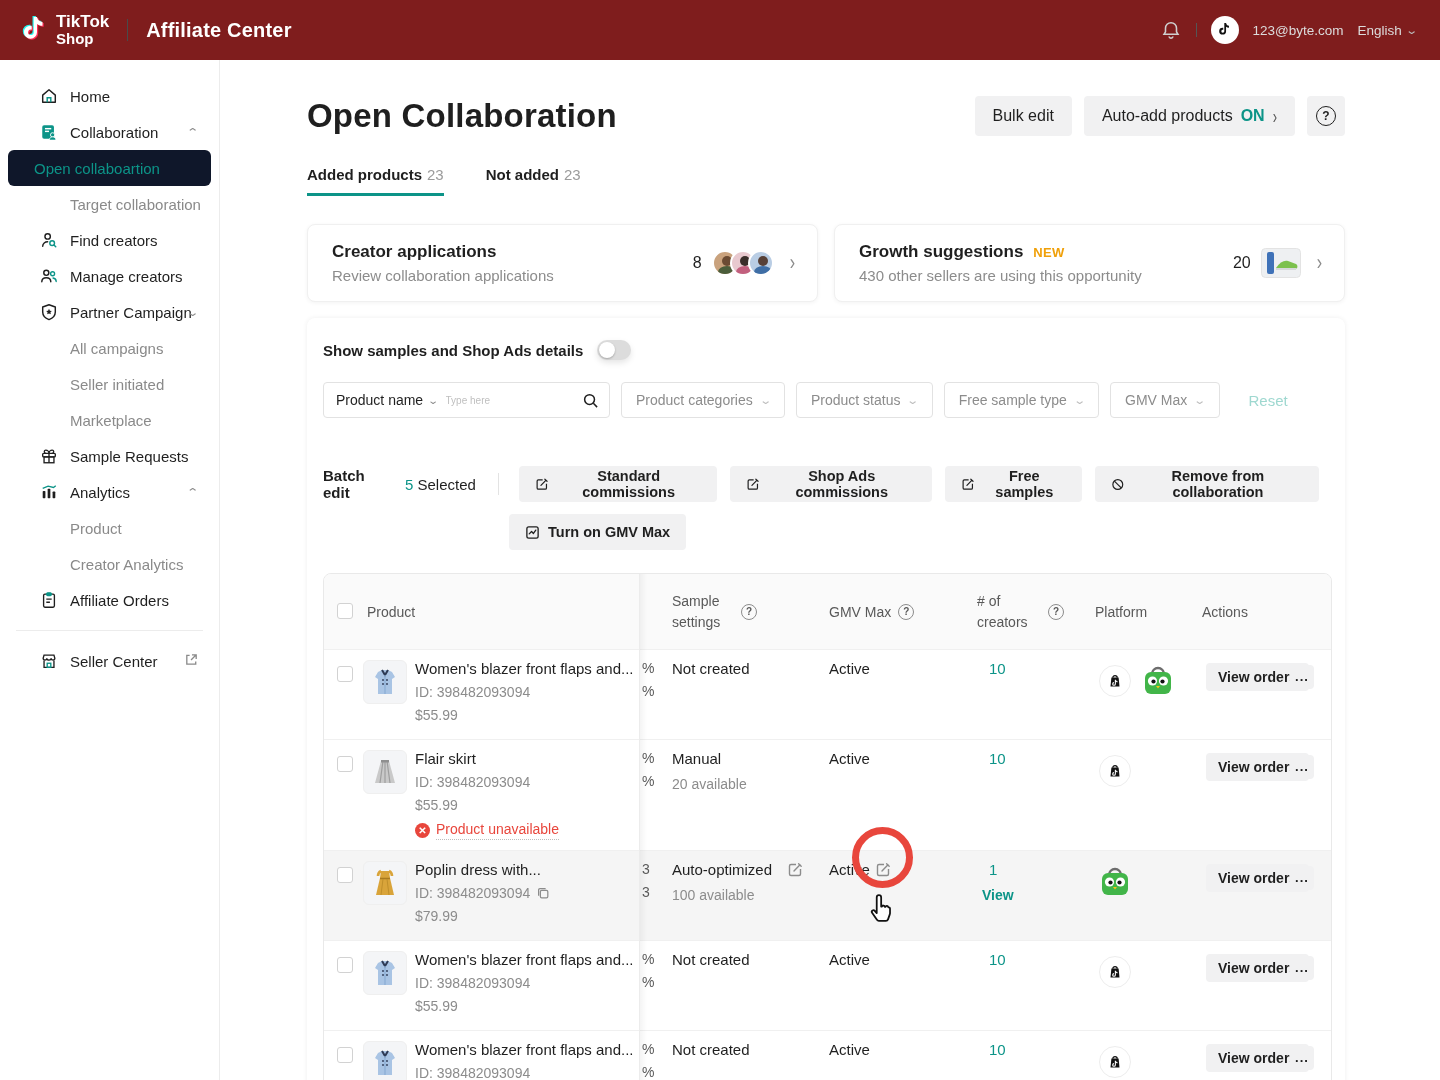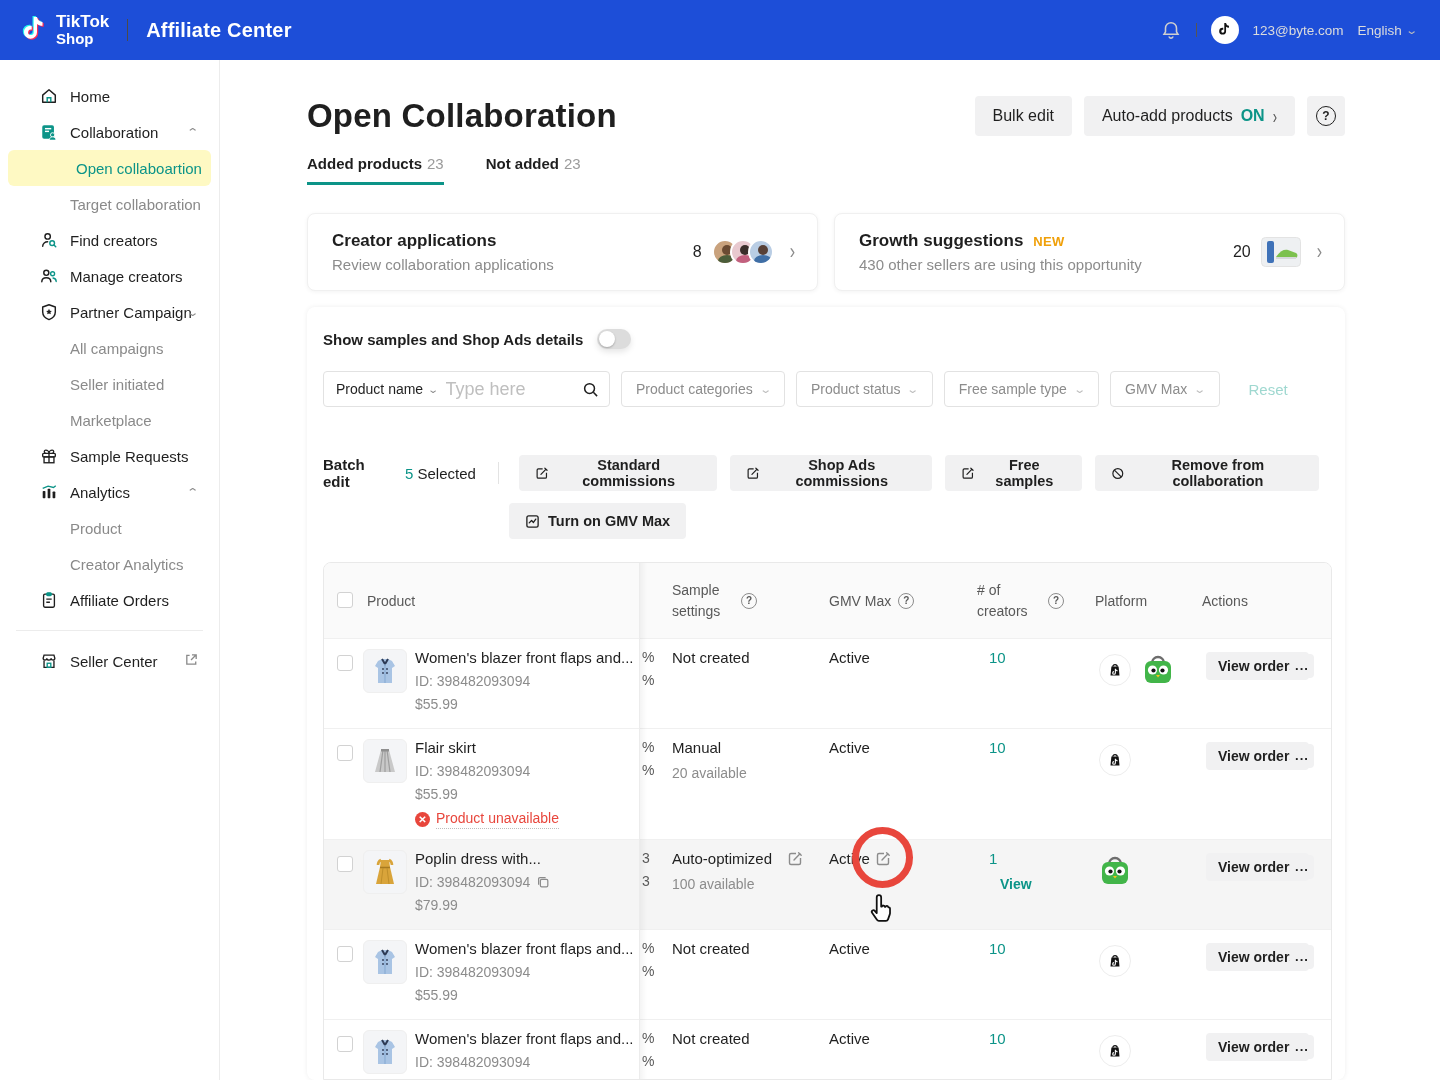--- a/index.html
+++ b/index.html
@@ -1,61 +1,61 @@
 <!DOCTYPE html>
 <html><head>
 <meta charset="utf-8">
 <style>
   * { margin:0; padding:0; box-sizing:border-box; }
   html,body { width:1440px; height:1080px; overflow:hidden; background:#fff;
     font-family:"Liberation Sans", sans-serif; color:#1f1f1f; }
   .page { position:relative; width:1440px; height:1080px; }
 
   
-  .topbar { height:60px; background:#1d4ed8; display:flex; align-items:center; padding:0 24px 0 20px; }
+  .topbar { height:60px; background:#7f1d1d; display:flex; align-items:center; padding:0 24px 0 20px; }
   .logo-note { position:relative; width:30px; height:34px; }
   .logo-note svg { position:absolute; left:0; top:0; }
   .brand-text { margin-left:6px; color:#fff; line-height:1.05; }
   .brand-text .l1 { font-size:17px; font-weight:bold; }
   .brand-text .l2 { font-size:15px; font-weight:bold; }
   .tb-divider { width:1px; height:22px; background:#4a4a4a; margin:0 18px; }
   .app-title { color:#fff; font-size:20px; font-weight:bold; letter-spacing:.2px; }
   .tb-right { margin-left:auto; display:flex; align-items:center; gap:14px; }
   .tb-sep { width:1px; height:14px; background:#555; }
   .avatar { width:28px; height:28px; border-radius:50%; background:#fff; display:flex; align-items:center; justify-content:center; }
   .tb-email { color:#dcdcdc; font-size:13.5px; }
   .tb-lang { color:#dcdcdc; font-size:13.5px; display:flex; align-items:center; gap:5px; cursor:pointer; }
   .chev { font-size:11px; color:#bdbdbd; transform:scaleX(1.4); display:inline-block; }
 
   
   .shell { display:flex; height:1020px; }
   .sidebar { width:220px; border-right:1px solid #ececec; padding-top:18px; flex:none; }
   .sb-item { height:36px; display:flex; align-items:center; font-size:15px; color:#1f1f1f; cursor:pointer; padding-left:24px; position:relative;margin-left:16px; }
   .sb-item .sb-icon { width:18px; height:18px; margin-right:12px; display:flex; align-items:center; justify-content:center; flex:none; }
   .sb-sub { padding-left:54px; color:#8a8a8a; }
-  .sb-sel { margin:0 8px; padding-left:68px; background:#fef9c3; border-radius:6px; color:#0c9488; }
+  .sb-sel { margin:0 8px; padding-left:26px; background:#0f172a; border-radius:6px; color:#0c9488; }
   .sb-chev { position:absolute; right:22px; font-size:11px; color:#8a8a8a; transform:scaleX(1.4); }
   .sb-divider { height:1px; background:#ececec; margin:12px 16px 12px 16px; }
   .sb-ext { position:absolute; right:20px; }
 
   .main { flex:1; padding:0 96px 0 87px; position:relative; }
 
   
   .head-row { margin-top:36px; display:flex; align-items:center; }
   .page-title { font-size:33px; font-weight:bold; letter-spacing:.2px; }
   .head-actions { margin-left:auto; display:flex; align-items:center; gap:12px; }
   .btn { background:#f1f1f2; border:none; border-radius:4px; height:40px; padding:0 18px;
     font-size:16px; font-family:inherit; color:#1f1f1f; display:flex; align-items:center; gap:8px; cursor:pointer; }
   .btn .on { color:#0c9488; font-weight:bold; }
   .btn .arr { color:#555; font-size:13px; transform:scaleY(1.5); }
   .btn-help { width:38px; justify-content:center; padding:0; font-size:17px; }
   .help-circ { width:20px; height:20px; border:1.6px solid #1f1f1f; border-radius:50%; display:flex; align-items:center; justify-content:center; font-size:12px; font-weight:bold; }
 
   
-  .tabs { margin-top:19px; display:flex; gap:42px; }
+  .tabs { margin-top:30px; display:flex; gap:42px; }
   .tab { font-size:15px; font-weight:bold; padding-bottom:10px; cursor:pointer; display:flex; gap:5px; }
   .tab .cnt { color:#9b9b9b; font-weight:normal; }
   .tab.active { border-bottom:3px solid #0c9488; }
 
   
   .cards { margin-top:28px; display:flex; gap:16px; }
   .card { flex:1; height:78px; border:1px solid #f0f0f0; border-radius:8px; box-shadow:0 1px 4px rgba(0,0,0,.05);
     display:flex; align-items:center; padding:0 22px 0 24px; cursor:pointer; background:#fff; }
   .card-title { font-size:17px; font-weight:bold; display:flex; align-items:center; gap:10px; }
   .badge-new { color:#f0a009; font-size:13px; font-weight:bold; letter-spacing:.3px; }
@@ -73,21 +73,21 @@
   .panel { margin-top:16px; border-radius:8px; box-shadow:0 0 5px rgba(0,0,0,.07); padding:22px 13px 0 16px; background:#fff; }
   .toggle-row { display:flex; align-items:center; gap:14px; }
   .toggle-label { font-size:15px; font-weight:bold; }
   .toggle { width:34px; height:20px; border-radius:10px; background:#dcdcdc; position:relative; cursor:pointer; box-shadow:0 3px 6px rgba(0,0,0,.10); }
   .toggle .knob { position:absolute; width:16px; height:16px; border-radius:50%; background:#fff; top:2px; left:2px; box-shadow:0 1px 2px rgba(0,0,0,.25); }
 
   .filter-row { margin-top:22px; display:flex; align-items:center; gap:11px; }
   .searchbox { width:287px; height:36px; border:1px solid #e2e2e2; border-radius:4px; display:flex; align-items:center; padding:0 10px 0 12px; }
   .searchbox .fld { font-size:14px; color:#1f1f1f; white-space:nowrap; }
   .searchbox .sc { font-size:10px; color:#8a8a8a; margin:0 8px 0 6px; transform:scaleX(1.4); }
-  .searchbox input { border:none; outline:none; flex:1; font-size:18px; font-family:inherit; color:#1f1f1f; min-width:0; }
+  .searchbox input { border:none; outline:none; flex:1; font-size:10px; font-family:inherit; color:#1f1f1f; min-width:0; }
   .searchbox input::placeholder { color:#bfbfbf; }
   .drop { height:36px; border:1px solid #e2e2e2; border-radius:4px; background:#fff; font-family:inherit;
     font-size:14px; color:#8c8c8c; display:flex; align-items:center; gap:8px; padding:0 14px; cursor:pointer; }
   .reset { margin-left:18px; font-size:15px; color:#9fd8d0; cursor:default; }
 
   .batch-row { margin-top:48px; display:flex; align-items:center; }
   .batch-label { font-size:15px; font-weight:bold; }
   .batch-sel { margin-left:16px; font-size:15px; }
   .batch-sel b { color:#0c9488; font-weight:normal; }
   .batch-div { width:1px; height:22px; background:#e3e3e3; margin:0 20px 0 22px; }
@@ -115,21 +115,21 @@
   .pprice { position:absolute; left:91px; top:57px; font-size:14px; color:#8c8c8c; }
   .pwarn { position:absolute; left:91px; top:81px; font-size:14px; color:#e8463c; display:flex; align-items:center; gap:6px; }
   .pwarn .wtext { border-bottom:1.5px dotted #bdbdbd; padding-bottom:2px; }
   .erricon { width:15px; height:15px; border-radius:50%; background:#e8463c; color:#fff; font-size:10px; font-weight:bold;
     display:flex; align-items:center; justify-content:center; flex:none; }
   .clip { position:absolute; left:318px; font-size:14px; color:#595959; }
   .c-sample { position:absolute; left:348px; top:10px; font-size:15px; }
   .c-samplesub { position:absolute; left:348px; top:36px; font-size:14px; color:#8c8c8c; }
   .c-gmv { position:absolute; left:505px; top:10px; font-size:15px; }
   .c-creators { position:absolute; left:665px; top:10px; font-size:15px; color:#0c9488; cursor:pointer; }
-  .c-view { position:absolute; left:676px; top:36px; font-size:14px; color:#0c9488; font-weight:bold; cursor:pointer; }
+  .c-view { position:absolute; left:658px; top:36px; font-size:14px; color:#0c9488; font-weight:bold; cursor:pointer; }
   .edit-ic { position:absolute; cursor:pointer; }
   .plat { position:absolute; top:15px; }
   .tiktok-circ { width:32px; height:32px; border-radius:50%; background:#fff; border:1px solid #ededed; display:flex; align-items:center; justify-content:center; }
   .btn-vieworders { position:absolute; left:882px; top:13px; height:28px; background:#f1f1f2; border:none; border-radius:4px;
     font-family:inherit; font-size:14px; font-weight:bold; color:#1f1f1f; padding:0 12px; cursor:pointer; }
   .btn-more { position:absolute; left:966px; top:15px; width:24px; height:24px; background:#f1f1f2; border:none; border-radius:4px;
     color:#1f1f1f; font-size:13px; font-weight:bold; letter-spacing:1px; cursor:pointer; line-height:10px; }
 
   
   .anno-circle { position:absolute; left:852px; top:827px; width:61px; height:61px; border:7px solid #e8463c; border-radius:50%; z-index:60; pointer-events:none; }

